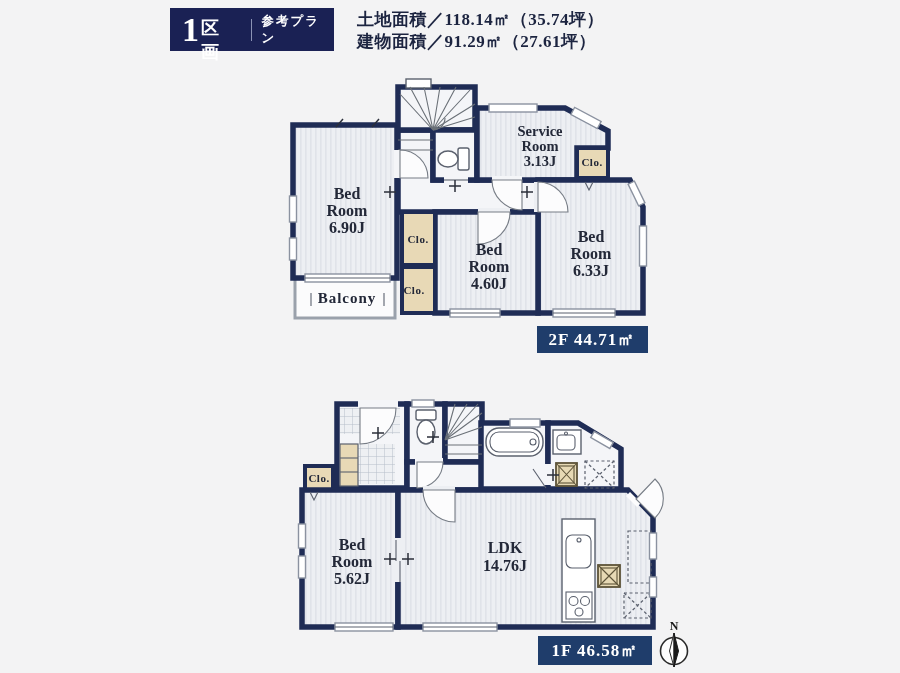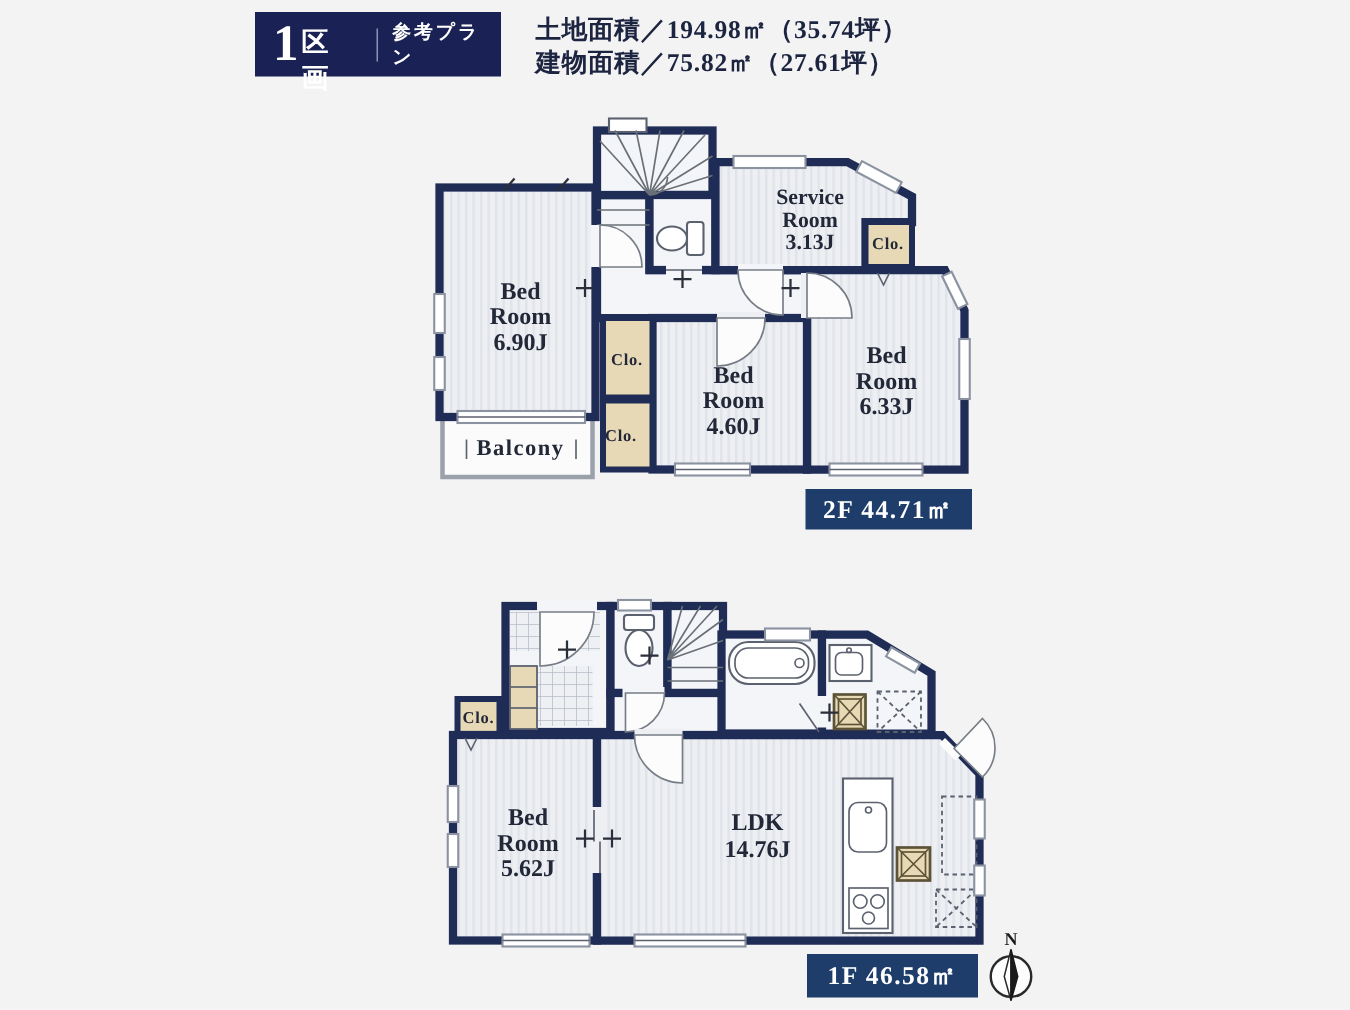--- a/index.html
+++ b/index.html
@@ -49,22 +49,22 @@
 <div class="stage">
 
   <div class="plot-badge">
     <span class="num">1</span>
     <span class="unit">区画</span>
     <span class="div"></span>
     <span class="plan">参考プラン</span>
   </div>
 
   <div class="area-text">
-    <div>土地面積／194.98㎡（35.74坪）</div>
-    <div>建物面積／75.82㎡（27.61坪）</div>
+    <div>土地面積／118.14㎡（35.74坪）</div>
+    <div>建物面積／91.29㎡（27.61坪）</div>
   </div>
 
   <svg width="900" height="673" viewBox="0 0 900 673" style="position:absolute;left:0;top:0;">
     <defs>
       <pattern id="stripes" width="5" height="5" patternUnits="userSpaceOnUse">
         <rect width="5" height="5" fill="#edeff3"></rect>
         <rect width="1.6" height="5" fill="#e0e3e9"></rect>
       </pattern>
       <pattern id="tile" width="8" height="8" patternUnits="userSpaceOnUse">
         <rect width="8" height="8" fill="#eef0f3"></rect>

